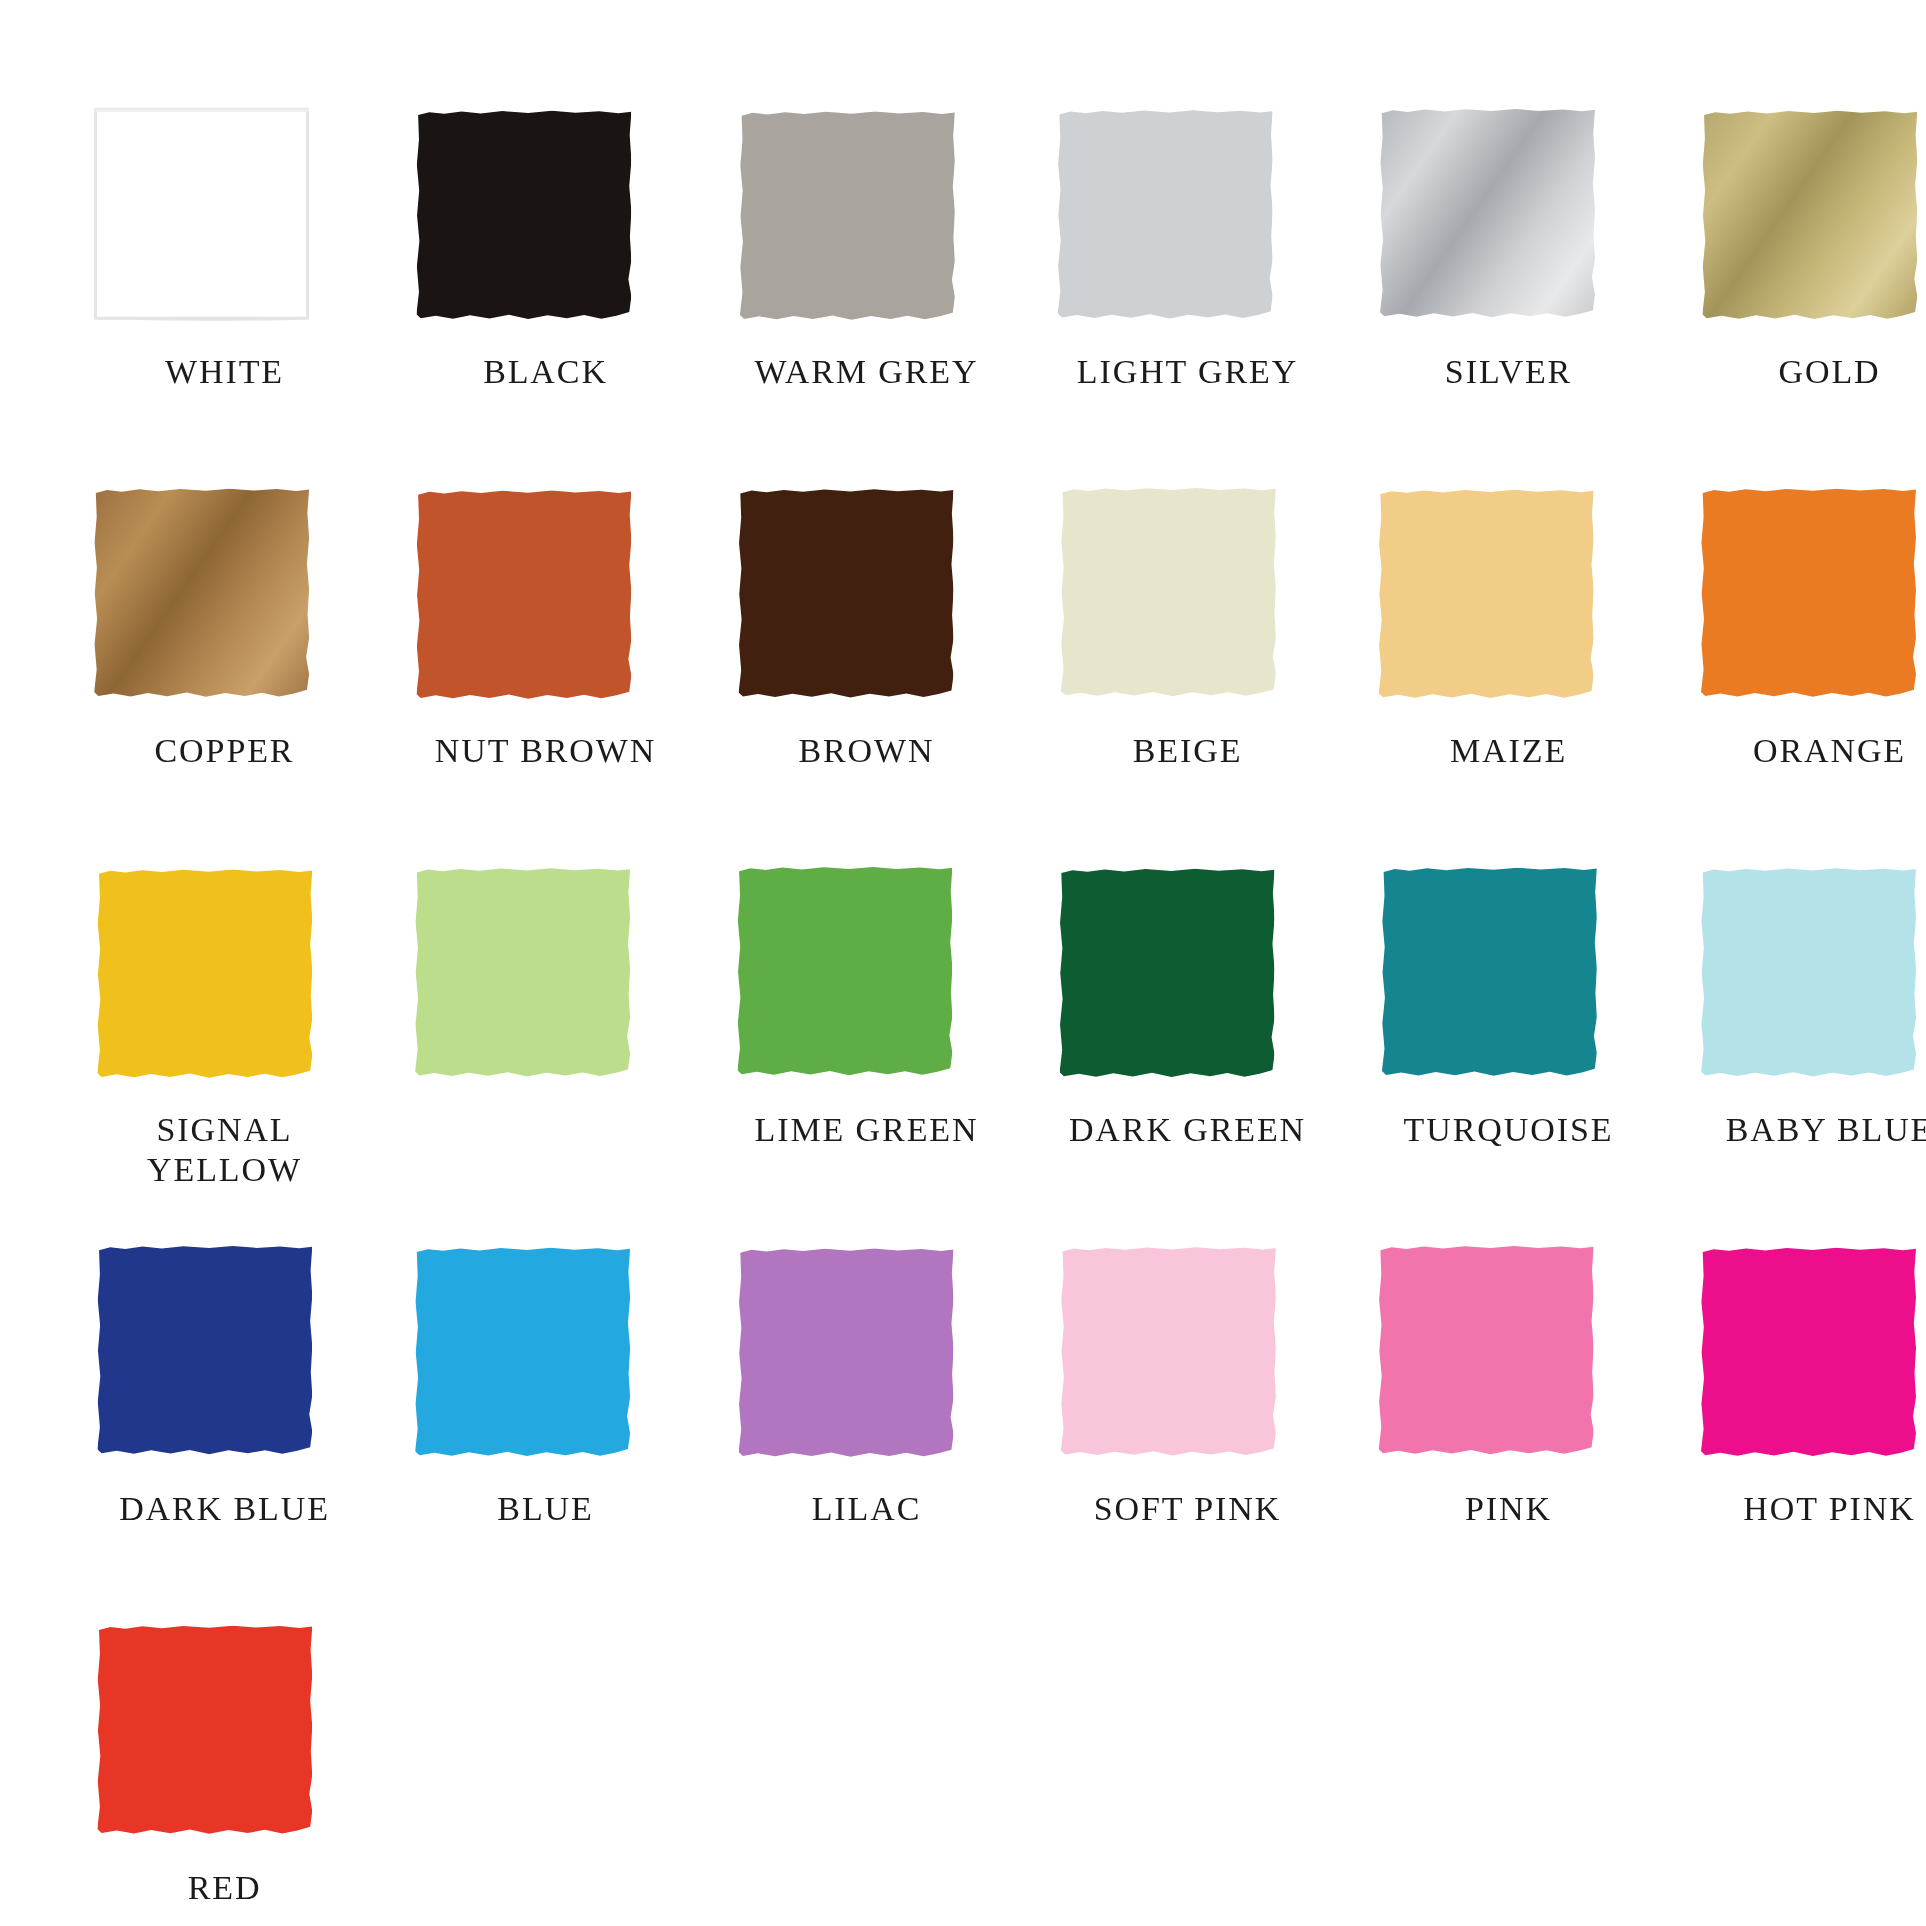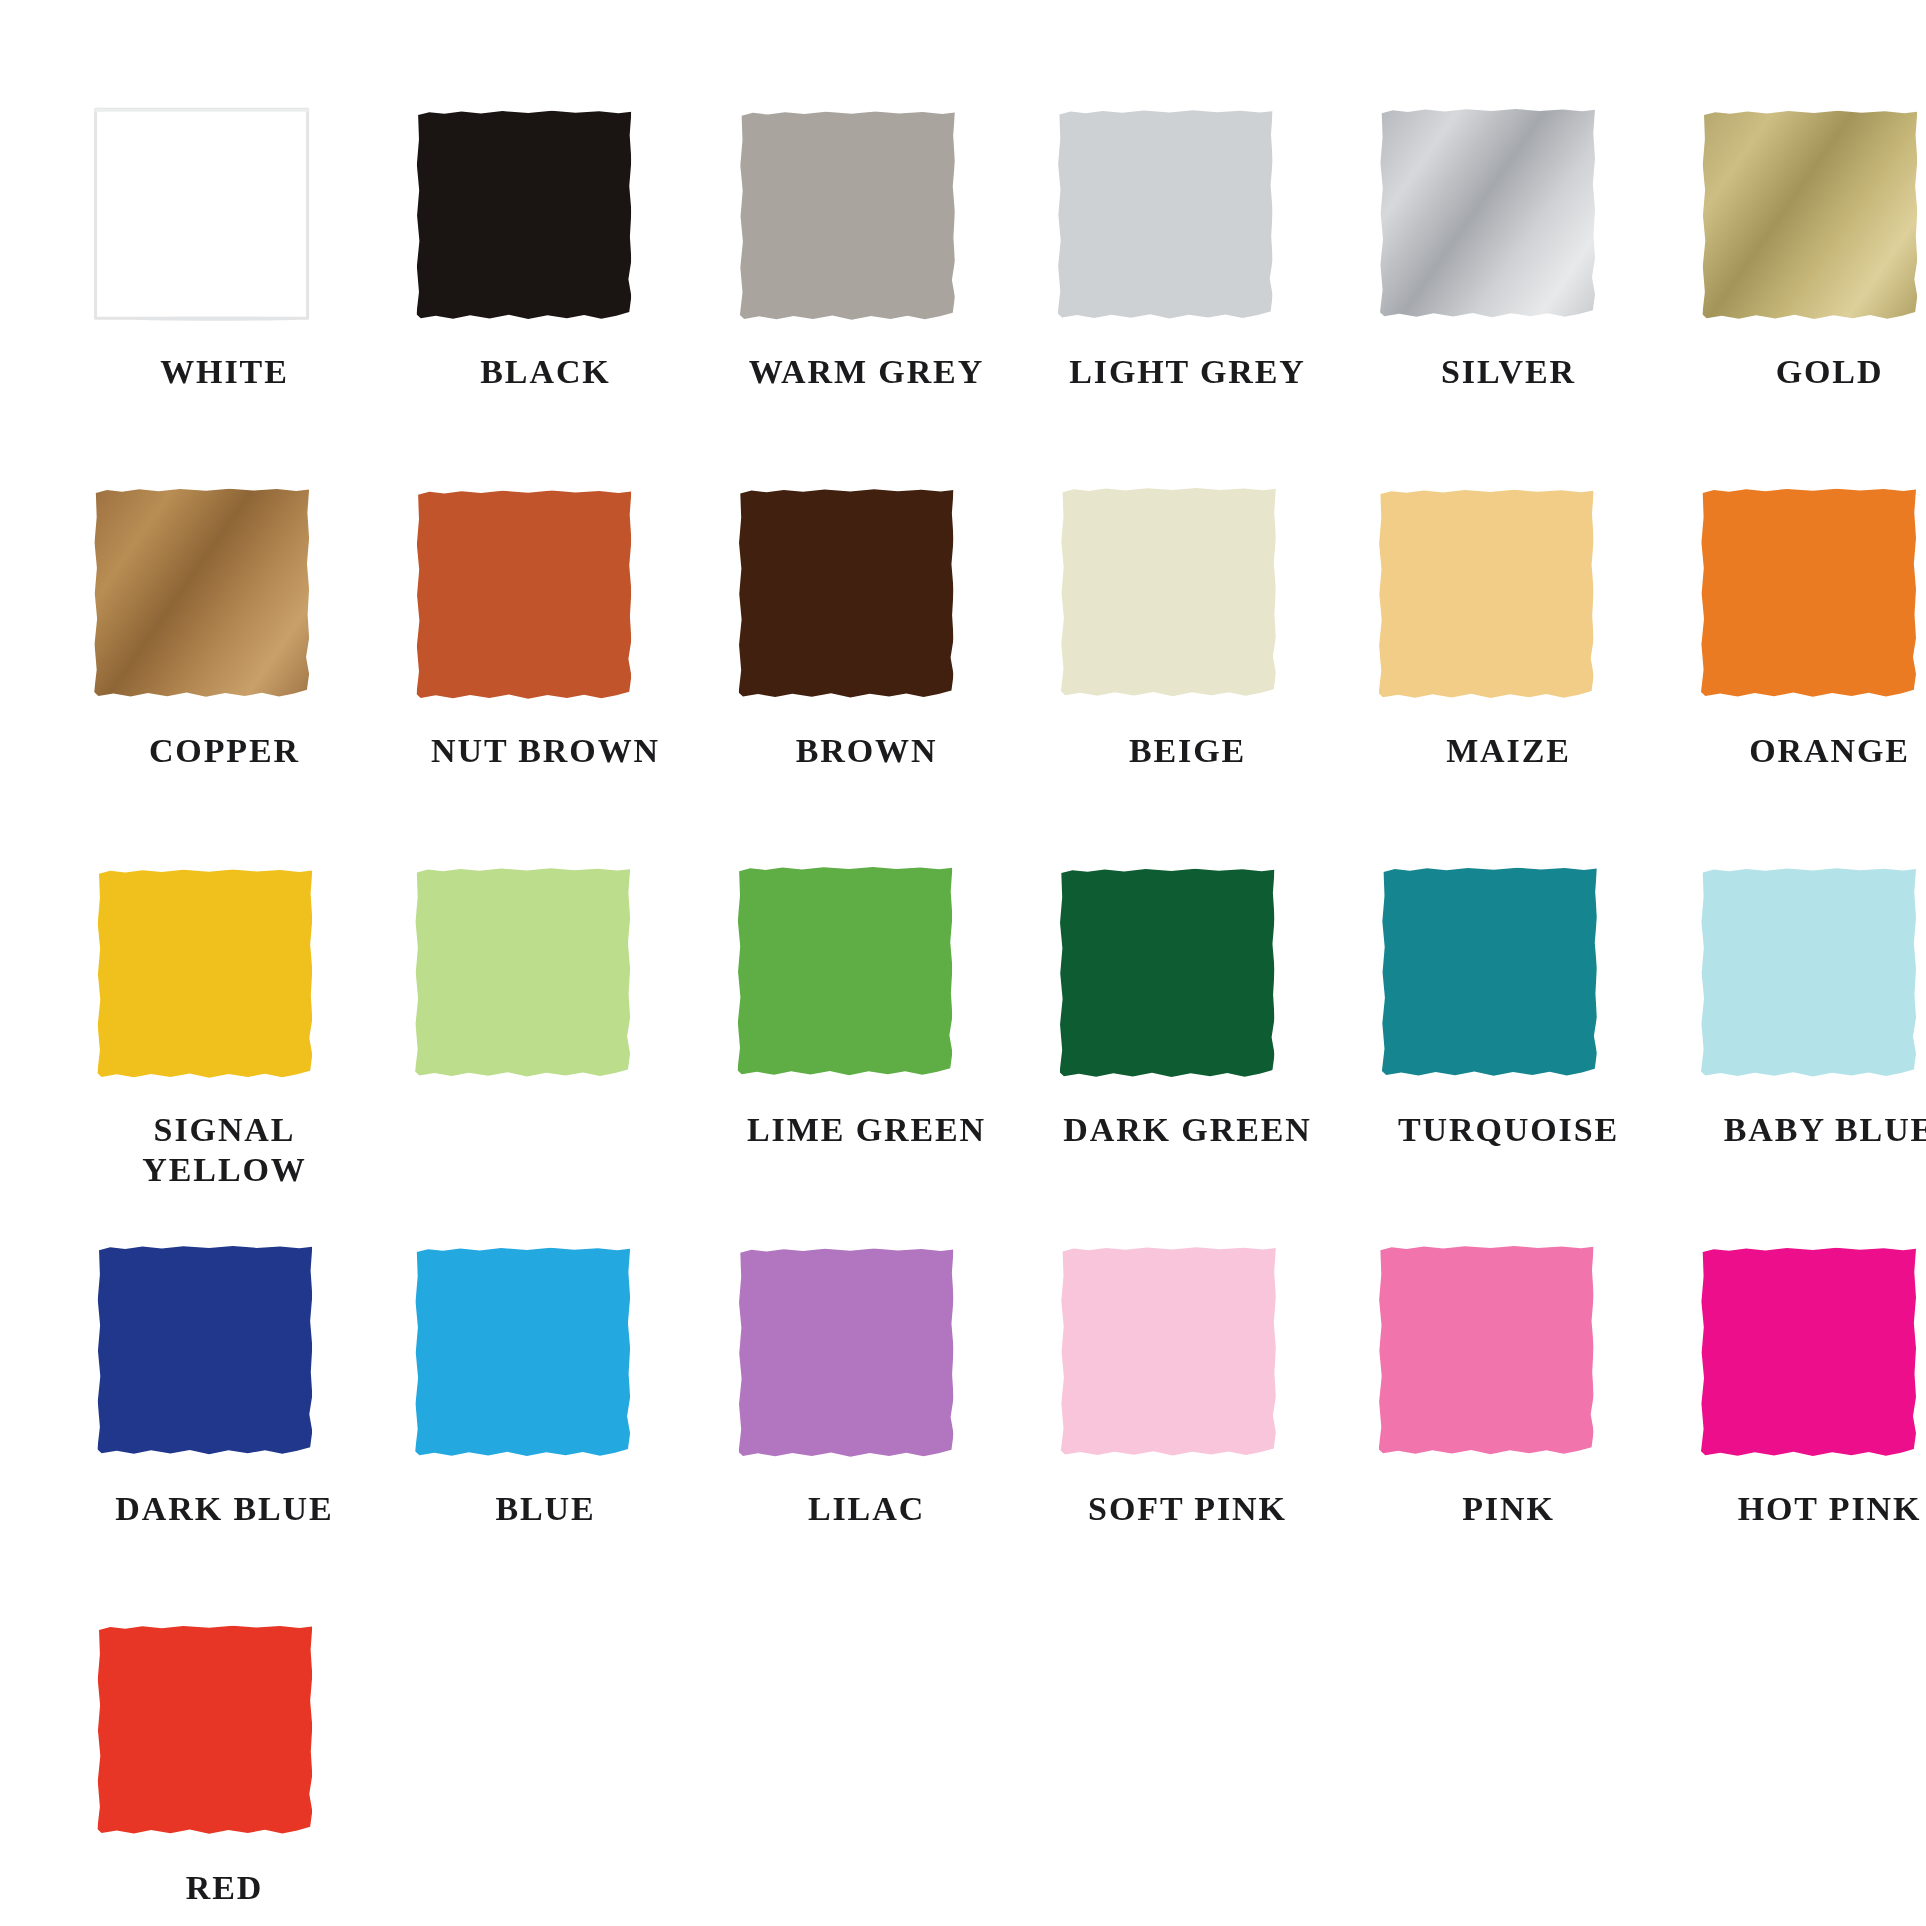--- a/index.html
+++ b/index.html
@@ -91,21 +91,21 @@
 
   
   .swatch-label {
     margin-top: 31px;
     width: 257px;
     font-size: 34px;
     line-height: 1.18;
     letter-spacing: 1.9px;
     color: #1b1b1d;
     text-align: center;
-    font-weight: 700;
+    font-weight: 400;
     text-transform: uppercase;
     font-family: "Liberation Serif", "DejaVu Serif", serif;
   }
 </style>
 </head>
 <body>
 
 <div class="palette-sheet">
   <div class="swatch-grid">
       <div class="swatch-cell">

